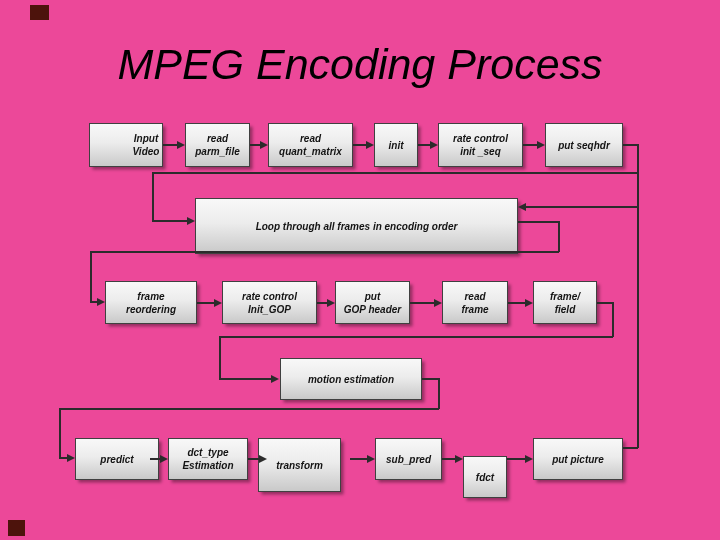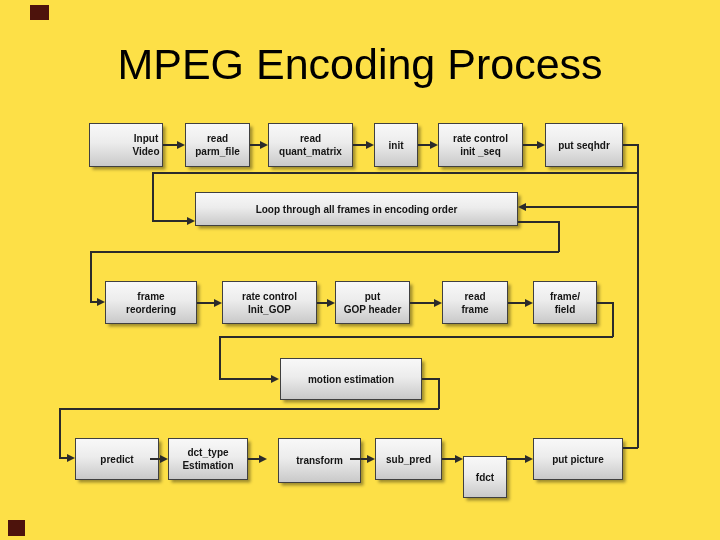--- a/index.html
+++ b/index.html
@@ -1,20 +1,20 @@
 <!DOCTYPE html>
 <html><head>
 <meta charset="utf-8">
 <style>
   html,body{margin:0;padding:0;}
   body{
     width:720px;height:540px;background:#ffffff;position:relative;
     font-family:"Liberation Sans", sans-serif;overflow:hidden;
   }
-  .slide{position:absolute;left:0;top:0;width:720px;height:540px;background:#fde047;}
+  .slide{position:absolute;left:0;top:0;width:720px;height:540px;background:#ec4899;font-style:italic;}
 
   .corner-square{position:absolute;}
 
   .page-title{
     position:absolute;left:0;top:40px;width:720px;text-align:center;
     font-family:"Liberation Sans", sans-serif;
     font-size:43px;font-weight:400;color:#000000;letter-spacing:0px;
     white-space:nowrap;
   }
 
@@ -79,21 +79,21 @@
 
   <div class="v-line" style="left:637px;top:144px;height:304px;"></div>
 
   <div class="h-line" style="left:152px;top:172px;width:486px;"></div>
 
   <div class="v-line" style="left:152px;top:172px;height:49px;"></div>
 
   <div class="h-line" style="left:152px;top:220px;width:36px;"></div>
   <div class="arrow-right" style="left:187px;top:217px;"></div>
 
-  <div class="node" style="left:195px;top:192px;width:323px;height:34px;">Loop through all frames in encoding order</div>
+  <div class="node" style="left:195px;top:198px;width:323px;height:56px;">Loop through all frames in encoding order</div>
 
   <div class="h-line" style="left:526px;top:206px;width:112px;"></div>
   <div class="arrow-left" style="left:518px;top:203px;"></div>
 
   <div class="h-line" style="left:518px;top:221px;width:40px;"></div>
   <div class="v-line" style="left:558px;top:221px;height:31px;"></div>
   <div class="h-line" style="left:90px;top:251px;width:469px;"></div>
   <div class="v-line" style="left:90px;top:251px;height:51px;"></div>
   <div class="h-line" style="left:90px;top:301px;width:8px;"></div>
   <div class="arrow-right" style="left:97px;top:298px;"></div>
@@ -130,21 +130,21 @@
   <div class="h-line" style="left:422px;top:378px;width:16px;"></div>
   <div class="v-line" style="left:438px;top:378px;height:31px;"></div>
   <div class="h-line" style="left:59px;top:408px;width:380px;"></div>
   <div class="v-line" style="left:59px;top:408px;height:50px;"></div>
   <div class="h-line" style="left:59px;top:457px;width:9px;"></div>
   <div class="arrow-right" style="left:67px;top:454px;"></div>
 
   <div class="node" style="left:75px;top:438px;width:84px;height:42px;">predict</div>
   <div class="node" style="left:168px;top:438px;width:80px;height:42px;">dct_type
 Estimation</div>
-  <div class="node" style="left:278px;top:438px;width:83px;height:45px;">transform</div>
+  <div class="node" style="left:258px;top:438px;width:83px;height:54px;">transform</div>
   <div class="node" style="left:375px;top:438px;width:67px;height:42px;">sub_pred</div>
   <div class="node" style="left:463px;top:456px;width:44px;height:42px;text-align:right;">fdct</div>
   <div class="node" style="left:533px;top:438px;width:90px;height:42px;">put picture</div>
 
   <div class="h-line" style="left:150px;top:458px;width:11px;"></div>
   <div class="arrow-right" style="left:160px;top:455px;"></div>
   <div class="h-line" style="left:248px;top:458px;width:12px;"></div>
   <div class="arrow-right" style="left:259px;top:455px;"></div>
   <div class="h-line" style="left:350px;top:458px;width:18px;"></div>
   <div class="arrow-right" style="left:367px;top:455px;"></div>

